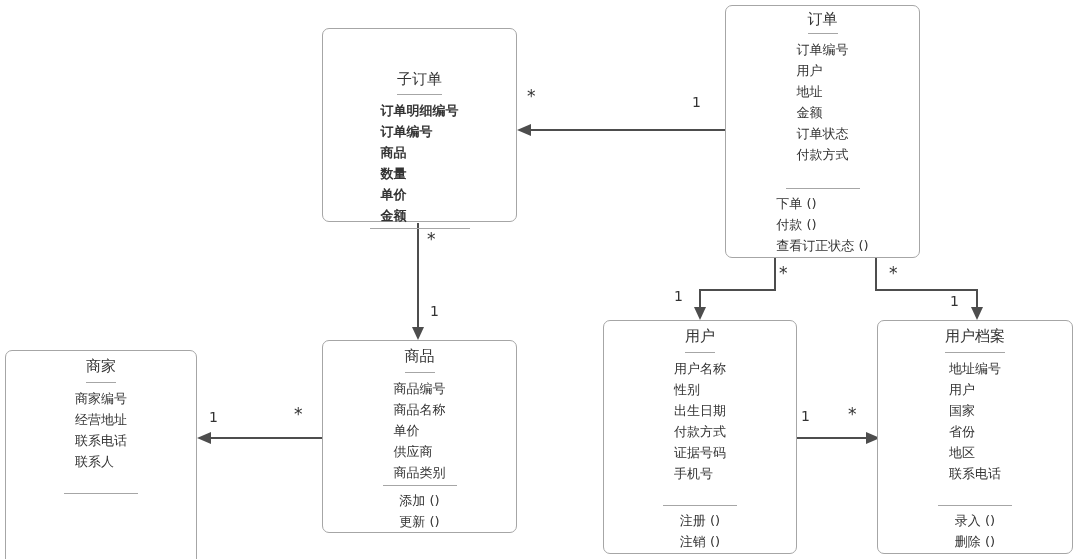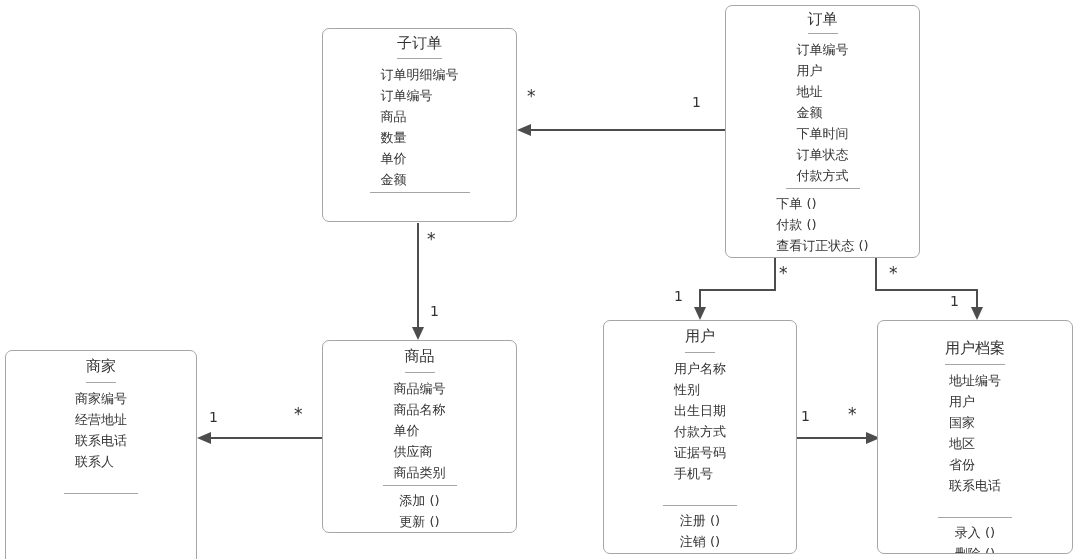--- a/index.html
+++ b/index.html
@@ -41,40 +41,39 @@
       <polygon points="517,130 531,124 531,136"></polygon>
       <polygon points="418,340 412,327 424,327"></polygon>
       <polygon points="197,438 211,432 211,444"></polygon>
       <polygon points="700,320 694,307 706,307"></polygon>
       <polygon points="977,320 971,307 983,307"></polygon>
       <polygon points="880,438 866,432 866,444"></polygon>
     </g>
   </svg>
 
   <div class="uml-class" style="left:322px;top:28px;width:195px;height:194px;">
-    <div class="uml-title" style="height:30px;">子订单</div>
-    <div class="uml-attrs" style="height:134px;">
+    <div class="uml-title" style="height:30px;margin-top:36px;">子订单</div>
+    <div class="uml-attrs" style="height:134px;font-weight:bold;">
         <div class="row">订单明细编号</div>
         <div class="row">订单编号</div>
         <div class="row">商品</div>
         <div class="row">数量</div>
         <div class="row">单价</div>
         <div class="row">金额</div>
       </div>
     <div class="uml-methods"></div>
   </div>
 
   <div class="uml-class" style="left:725px;top:5px;width:195px;height:253px;">
     <div class="uml-title" style="height:28px;">订单</div>
     <div class="uml-attrs" style="height:155px;">
         <div class="row">订单编号</div>
         <div class="row">用户</div>
         <div class="row">地址</div>
         <div class="row">金额</div>
-        <div class="row">下单时间</div>
         <div class="row">订单状态</div>
         <div class="row">付款方式</div>
       </div>
     <div class="uml-methods">
         <div class="row">下单 ()</div>
         <div class="row">付款 ()</div>
         <div class="row">查看订正状态 ()</div>
       </div>
   </div>
 
@@ -114,27 +113,27 @@
         <div class="row">证据号码</div>
         <div class="row">手机号</div>
       </div>
     <div class="uml-methods">
         <div class="row">注册 ()</div>
         <div class="row">注销 ()</div>
       </div>
   </div>
 
   <div class="uml-class" style="left:877px;top:320px;width:196px;height:234px;">
-    <div class="uml-title" style="height:32px;margin-top:12px;">用户档案</div>
+    <div class="uml-title" style="height:32px;">用户档案</div>
     <div class="uml-attrs" style="height:153px;">
         <div class="row">地址编号</div>
         <div class="row">用户</div>
         <div class="row">国家</div>
+        <div class="row">省份</div>
         <div class="row">地区</div>
-        <div class="row">省份</div>
         <div class="row">联系电话</div>
       </div>
     <div class="uml-methods">
         <div class="row">录入 ()</div>
         <div class="row">删除 ()</div>
       </div>
   </div>
 
   <span class="mult mult-star" style="left:527px;top:89px;">*</span>
   <span class="mult" style="left:692px;top:95px;">1</span>

